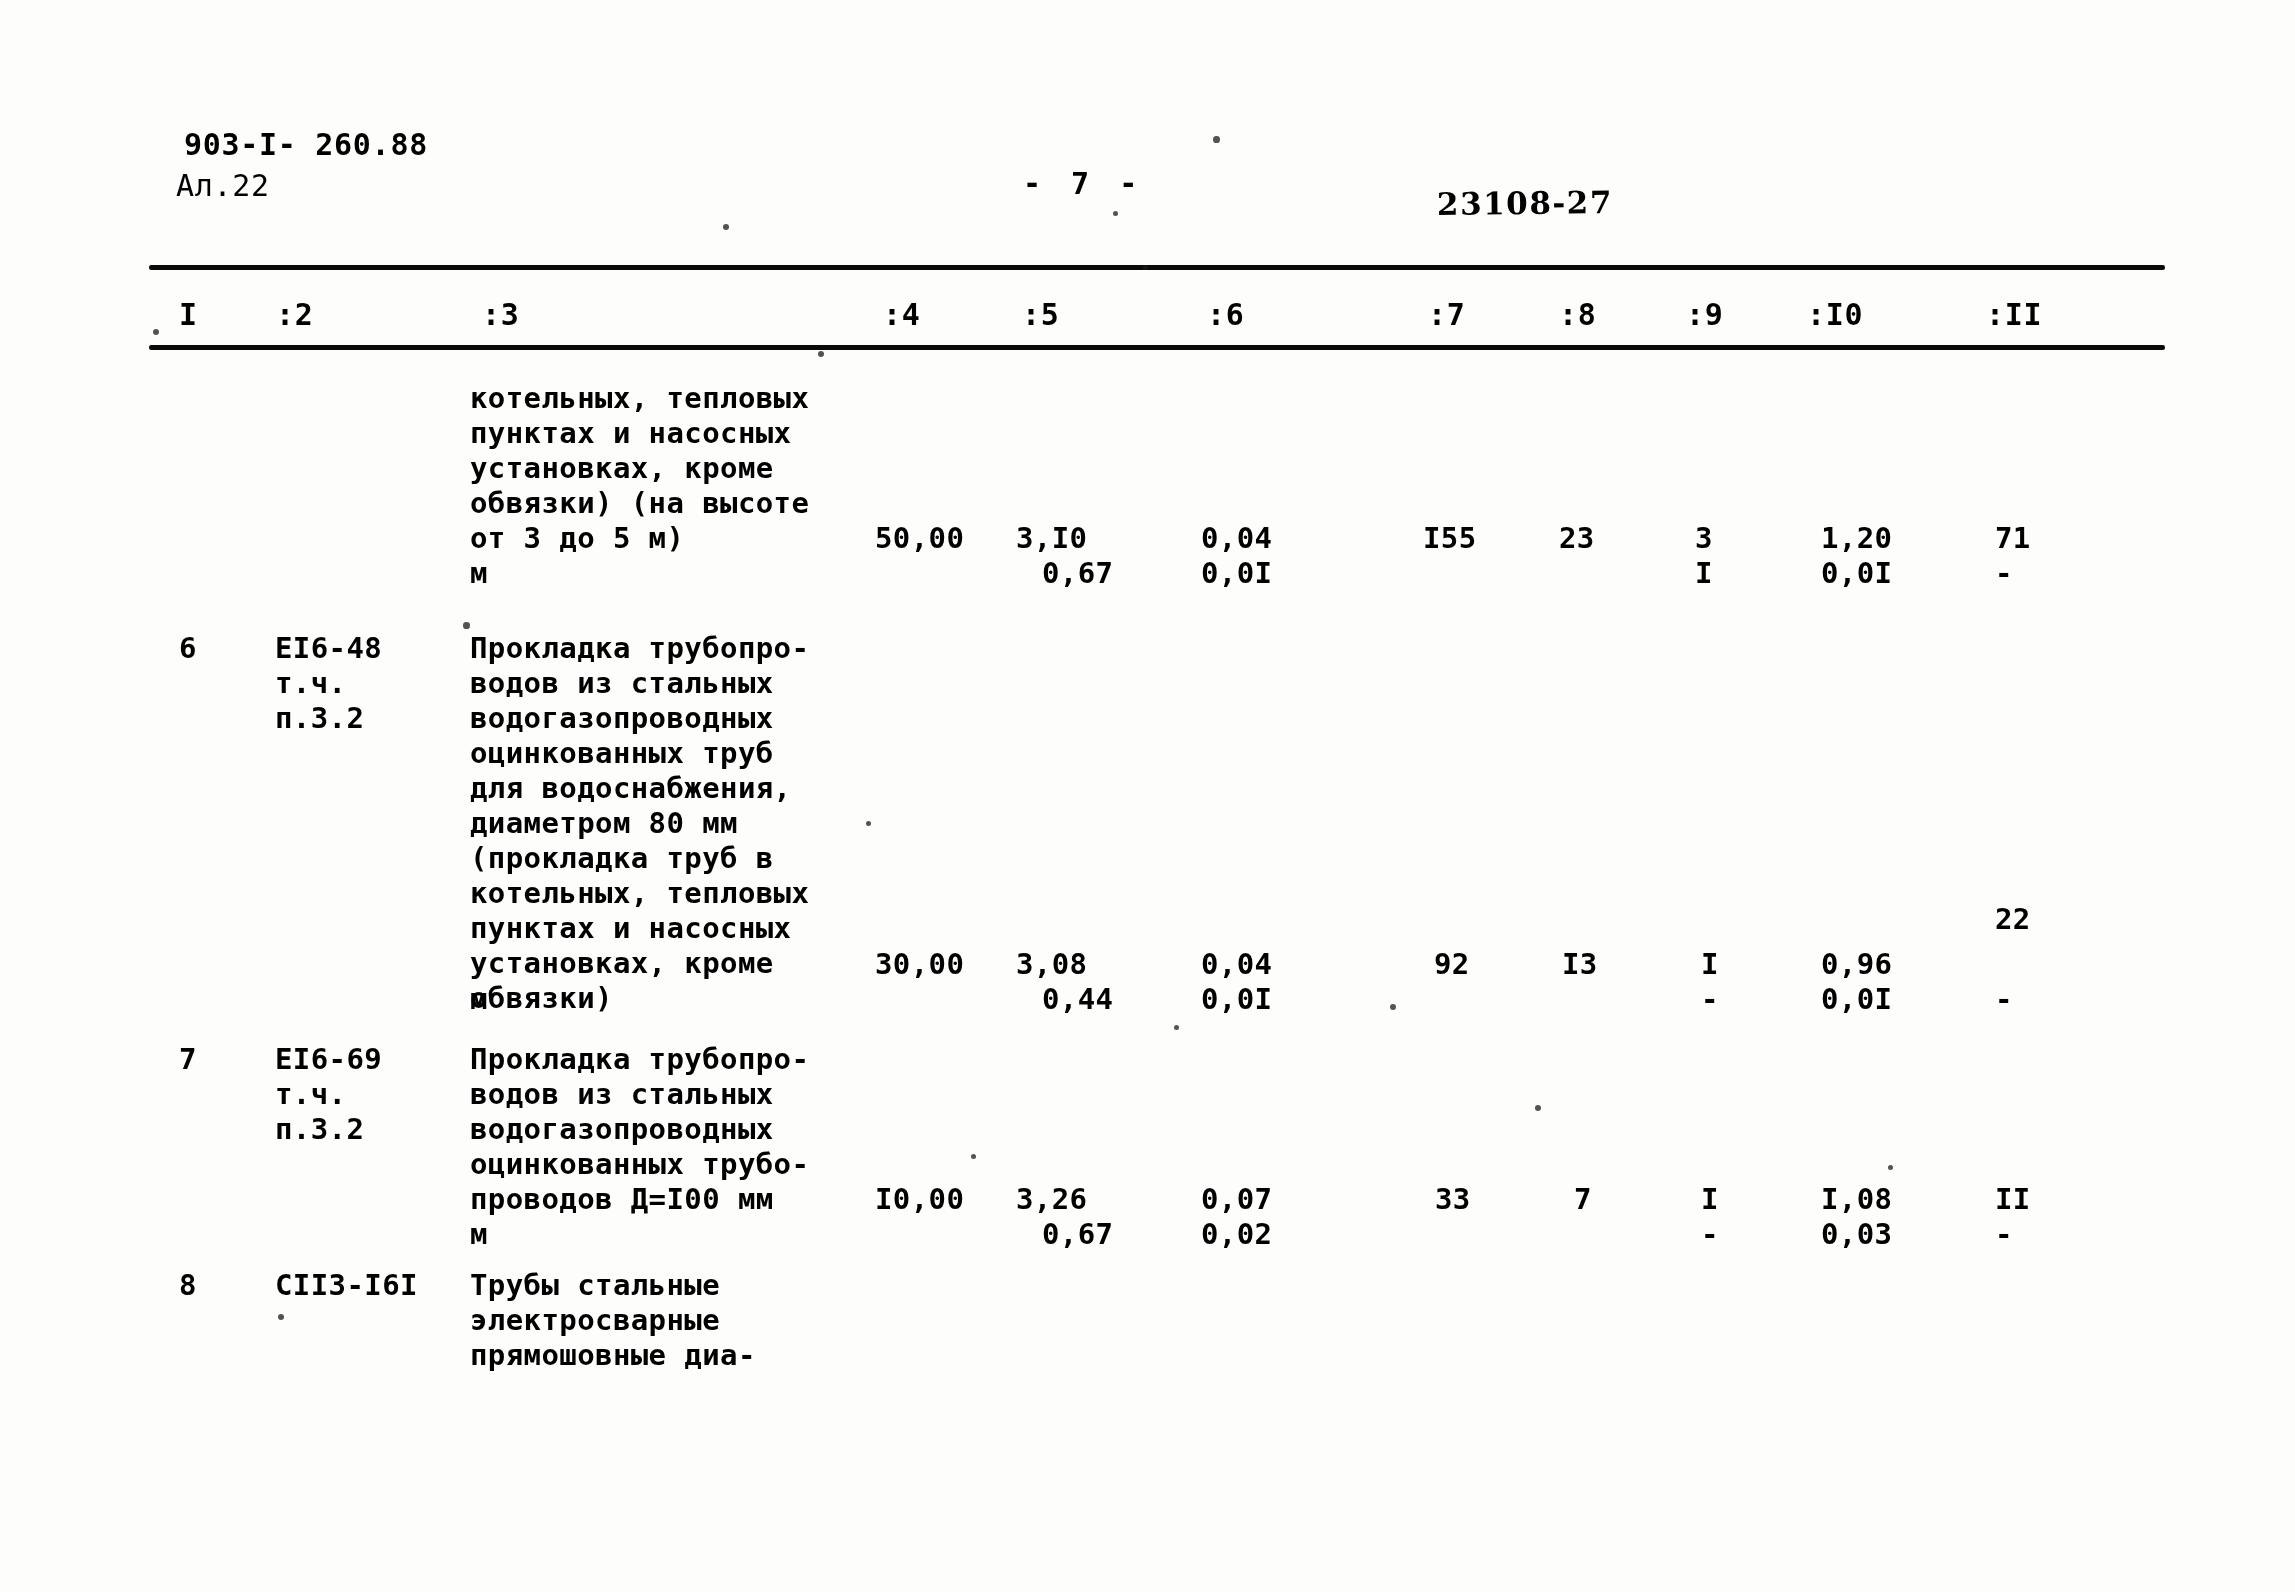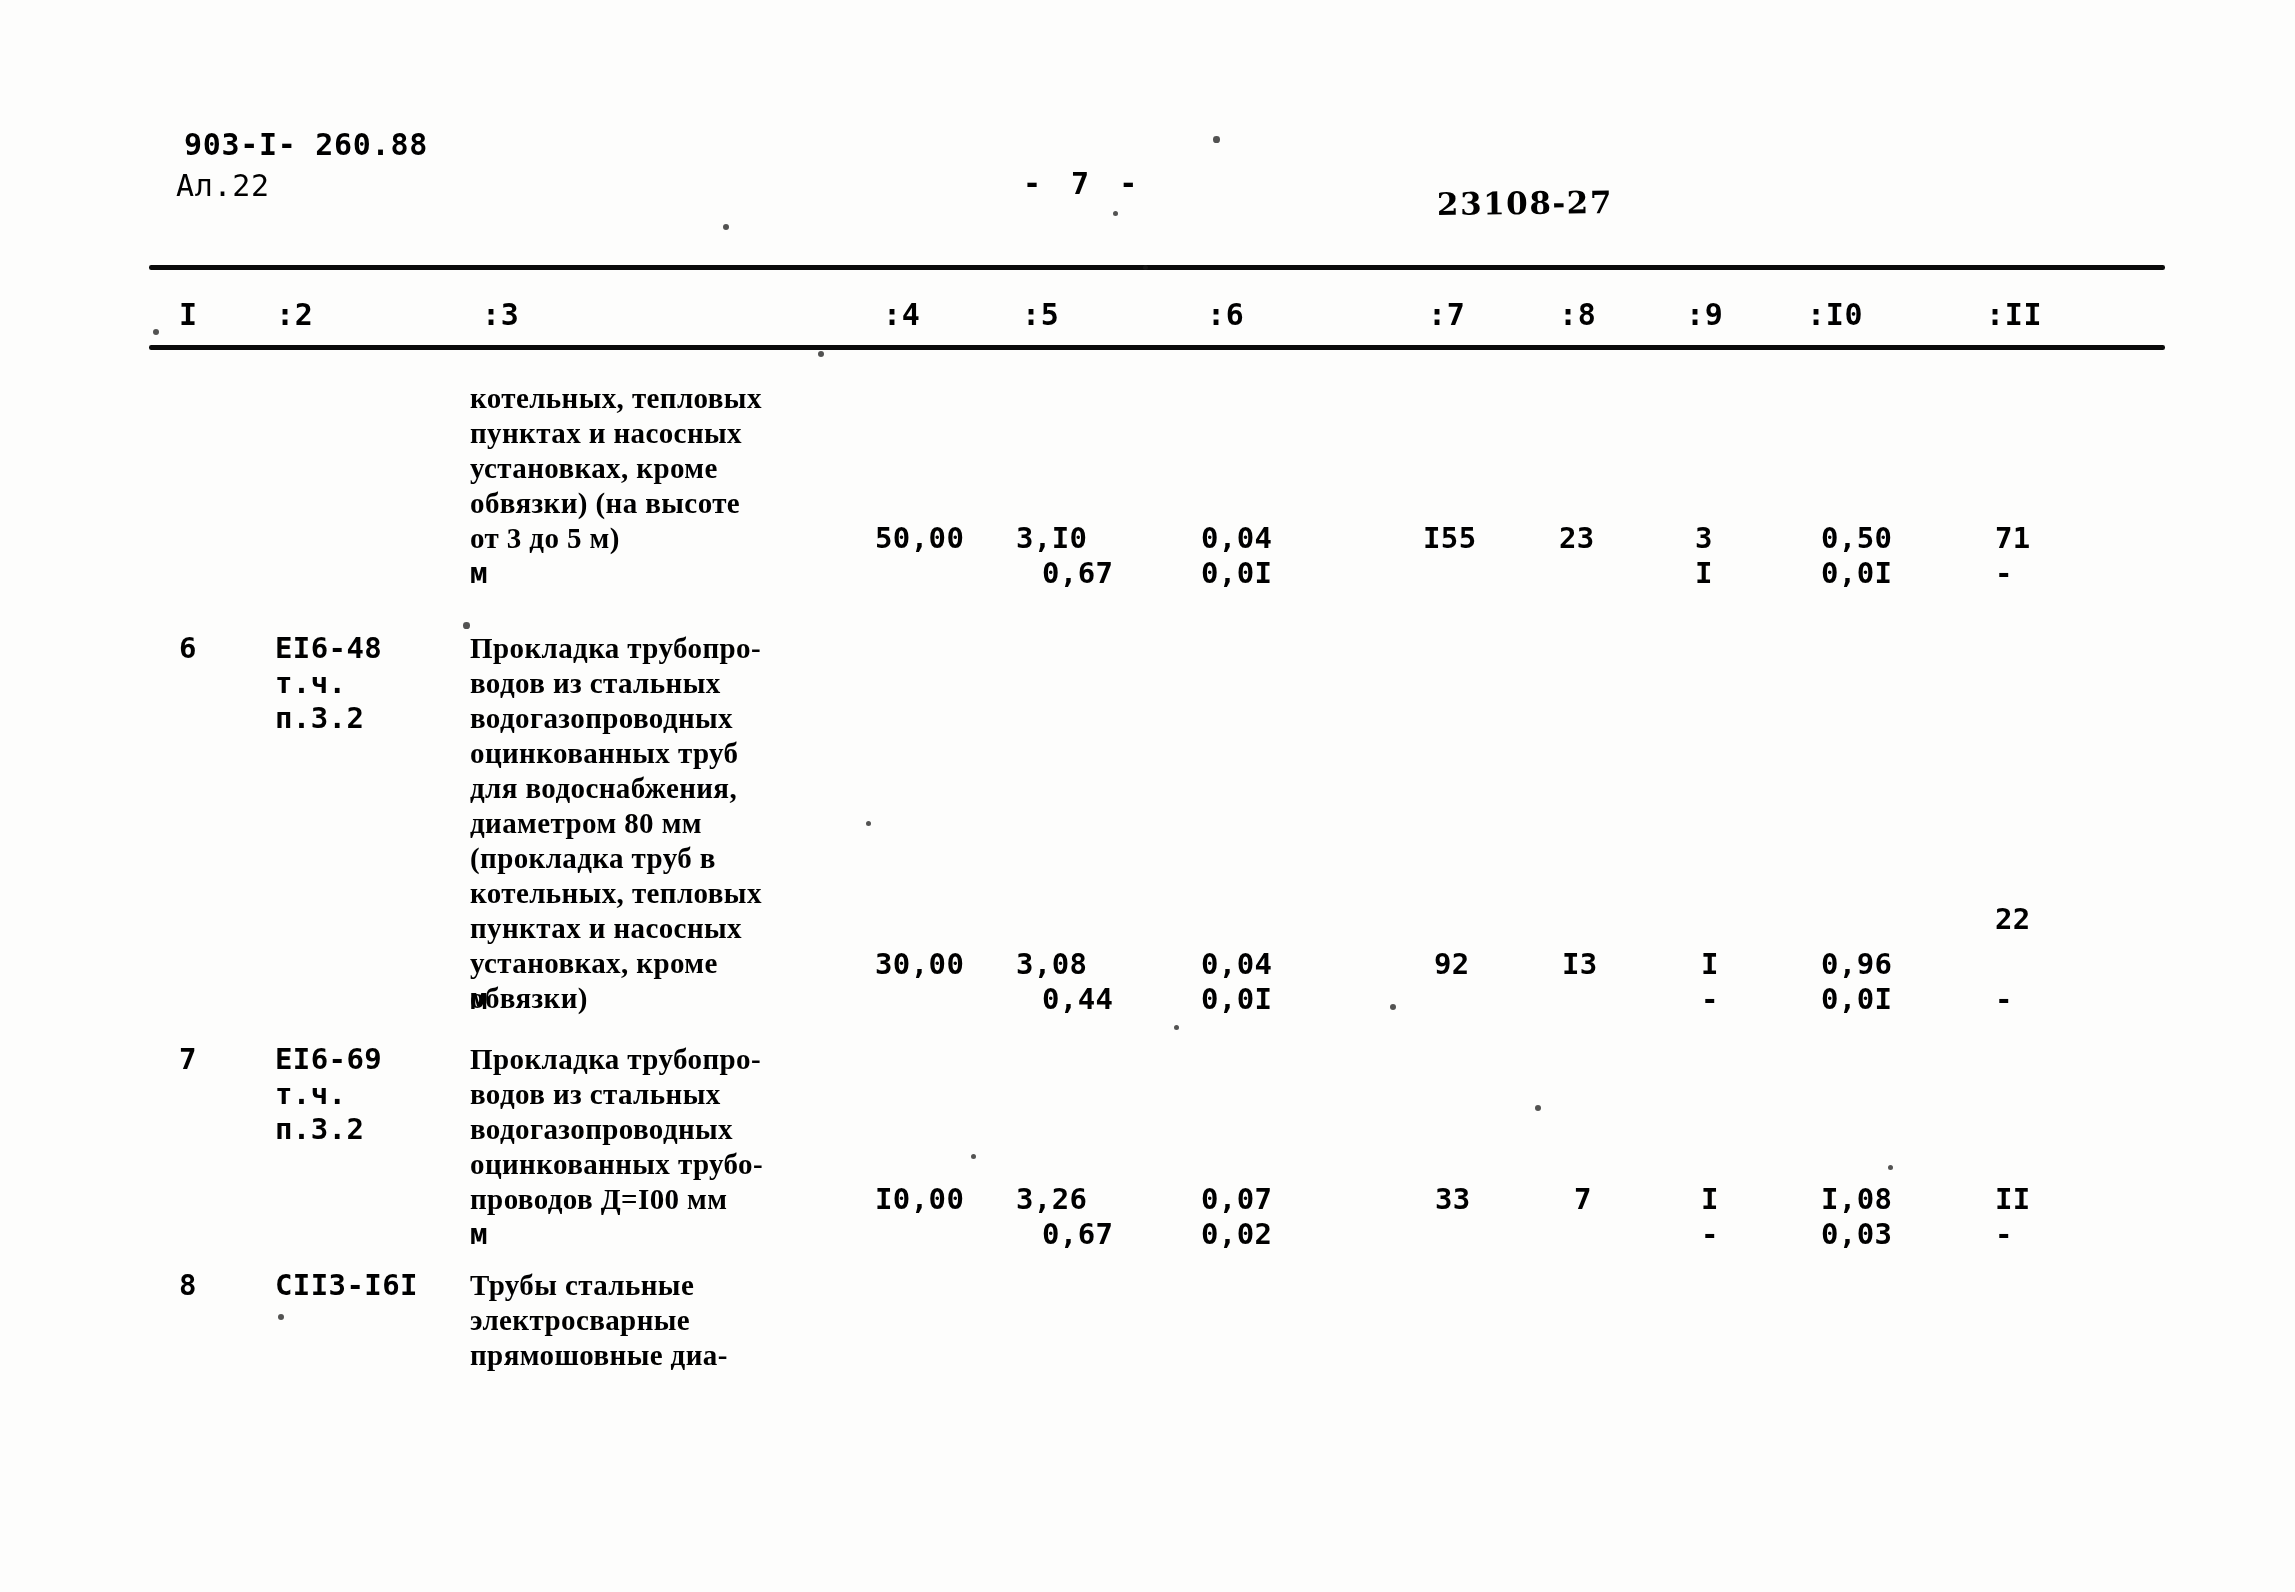--- a/index.html
+++ b/index.html
@@ -73,21 +73,21 @@
     letter-spacing: 0.7px;
   }
 
   
   .cell {
     font-size: 29px;
     font-weight: 700;
     line-height: 35px;
     letter-spacing: 0.4px;
   }
-  .cell.desc { width: 418px; font-family: Liberation Serif, serif; }
+  .cell.desc { width: 418px; }
   .cell.num  { text-align: center; }
 
   
   .speck {
     position: absolute;
     background: #1a1a1a;
     border-radius: 50%;
     opacity: .75;
   }
 </style>
@@ -126,21 +126,21 @@
 
     <div class="abs cell num" style="left:875px; top:521px">50,00</div>
     <div class="abs cell num" style="left:1016px; top:521px">3,I0</div>
     <div class="abs cell num" style="left:1042px; top:556px">0,67</div>
     <div class="abs cell num" style="left:1201px; top:521px">0,04</div>
     <div class="abs cell num" style="left:1201px; top:556px">0,0I</div>
     <div class="abs cell num" style="left:1423px; top:521px">I55</div>
     <div class="abs cell num" style="left:1559px; top:521px">23</div>
     <div class="abs cell num" style="left:1695px; top:521px">3</div>
     <div class="abs cell num" style="left:1695px; top:556px">I</div>
-    <div class="abs cell num" style="left:1821px; top:521px">0,50</div>
+    <div class="abs cell num" style="left:1821px; top:521px">1,20</div>
     <div class="abs cell num" style="left:1821px; top:556px">0,0I</div>
     <div class="abs cell num" style="left:1995px; top:521px">71</div>
     <div class="abs cell num" style="left:1995px; top:556px">-</div>
   </div>
 
   <div>
     <div class="abs cell" style="left:179px; top:631px">6</div>
     <div class="abs cell" style="left:275px; top:631px">ЕI6-48
 т.ч.
 п.3.2</div>

